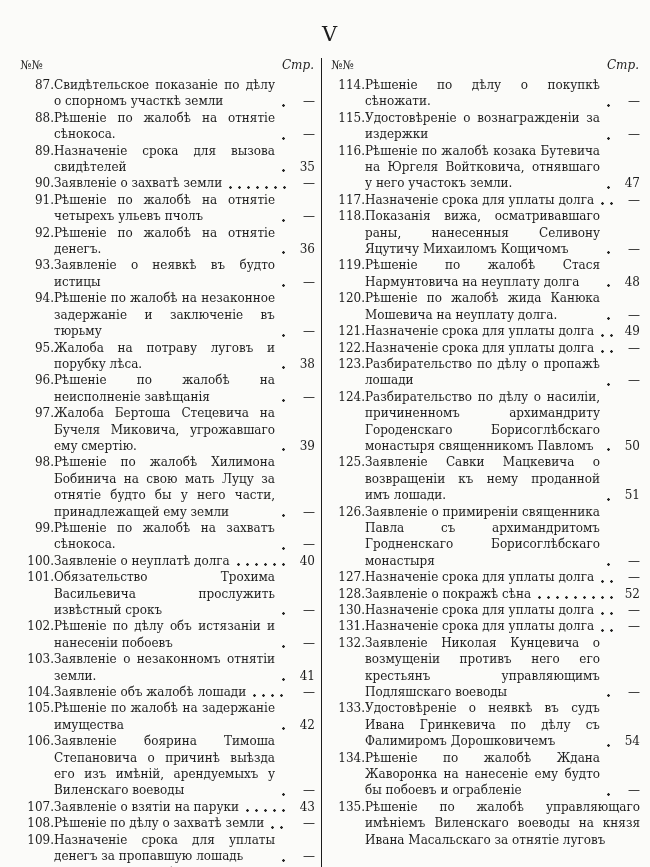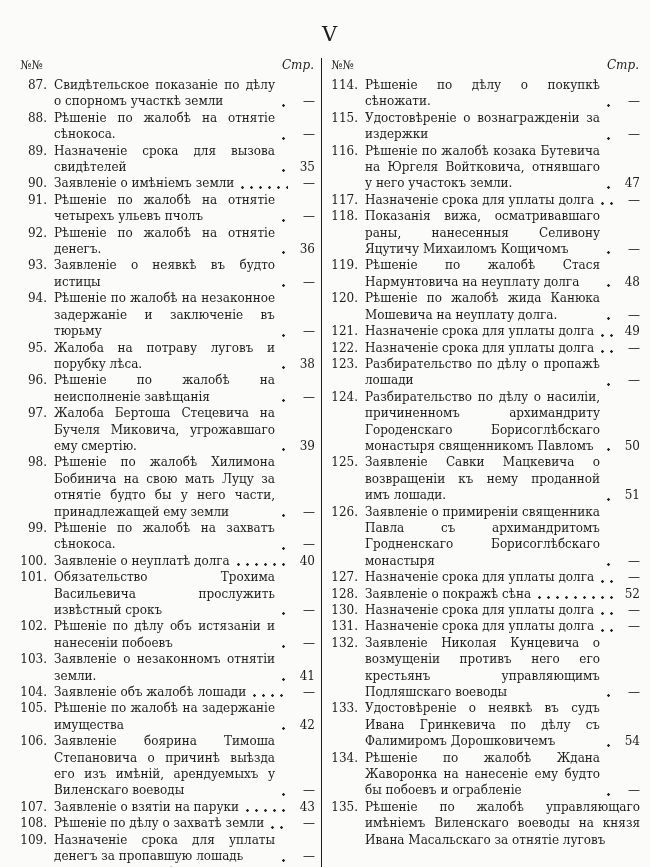--- a/index.html
+++ b/index.html
@@ -55,21 +55,20 @@
   .entry {
     display: flex;
     align-items: flex-start;
     font-size: 12px;
     line-height: 16.4px;
   }
   .e-num {
     flex: 0 0 34px;
     box-sizing: border-box;
     text-align: right;
-    padding-right: 7px;
     white-space: nowrap;
   }
   .e-text {
     flex: 0 1 auto;
     text-align: justify;
   }
   .e-leader {
     flex: 1 0 6px;
     align-self: flex-end;
     height: 3px;
@@ -116,21 +115,21 @@
 
   <div class="entry">
     <span class="e-num">89.</span>
     <span class="e-text">Назначеніе срока для вызова свидѣтелей</span>
     <span class="e-leader"></span>
     <span class="e-page">35</span>
   </div>
 
   <div class="entry">
     <span class="e-num">90.</span>
-    <span class="e-text">Заявленіе о имѣніемъ земли</span>
+    <span class="e-text">Заявленіе о захватѣ земли</span>
     <span class="e-leader"></span>
     <span class="e-page">—</span>
   </div>
 
   <div class="entry">
     <span class="e-num">91.</span>
     <span class="e-text">Рѣшеніе по жалобѣ на отнятіе четырехъ ульевъ пчолъ</span>
     <span class="e-leader"></span>
     <span class="e-page">—</span>
   </div>

